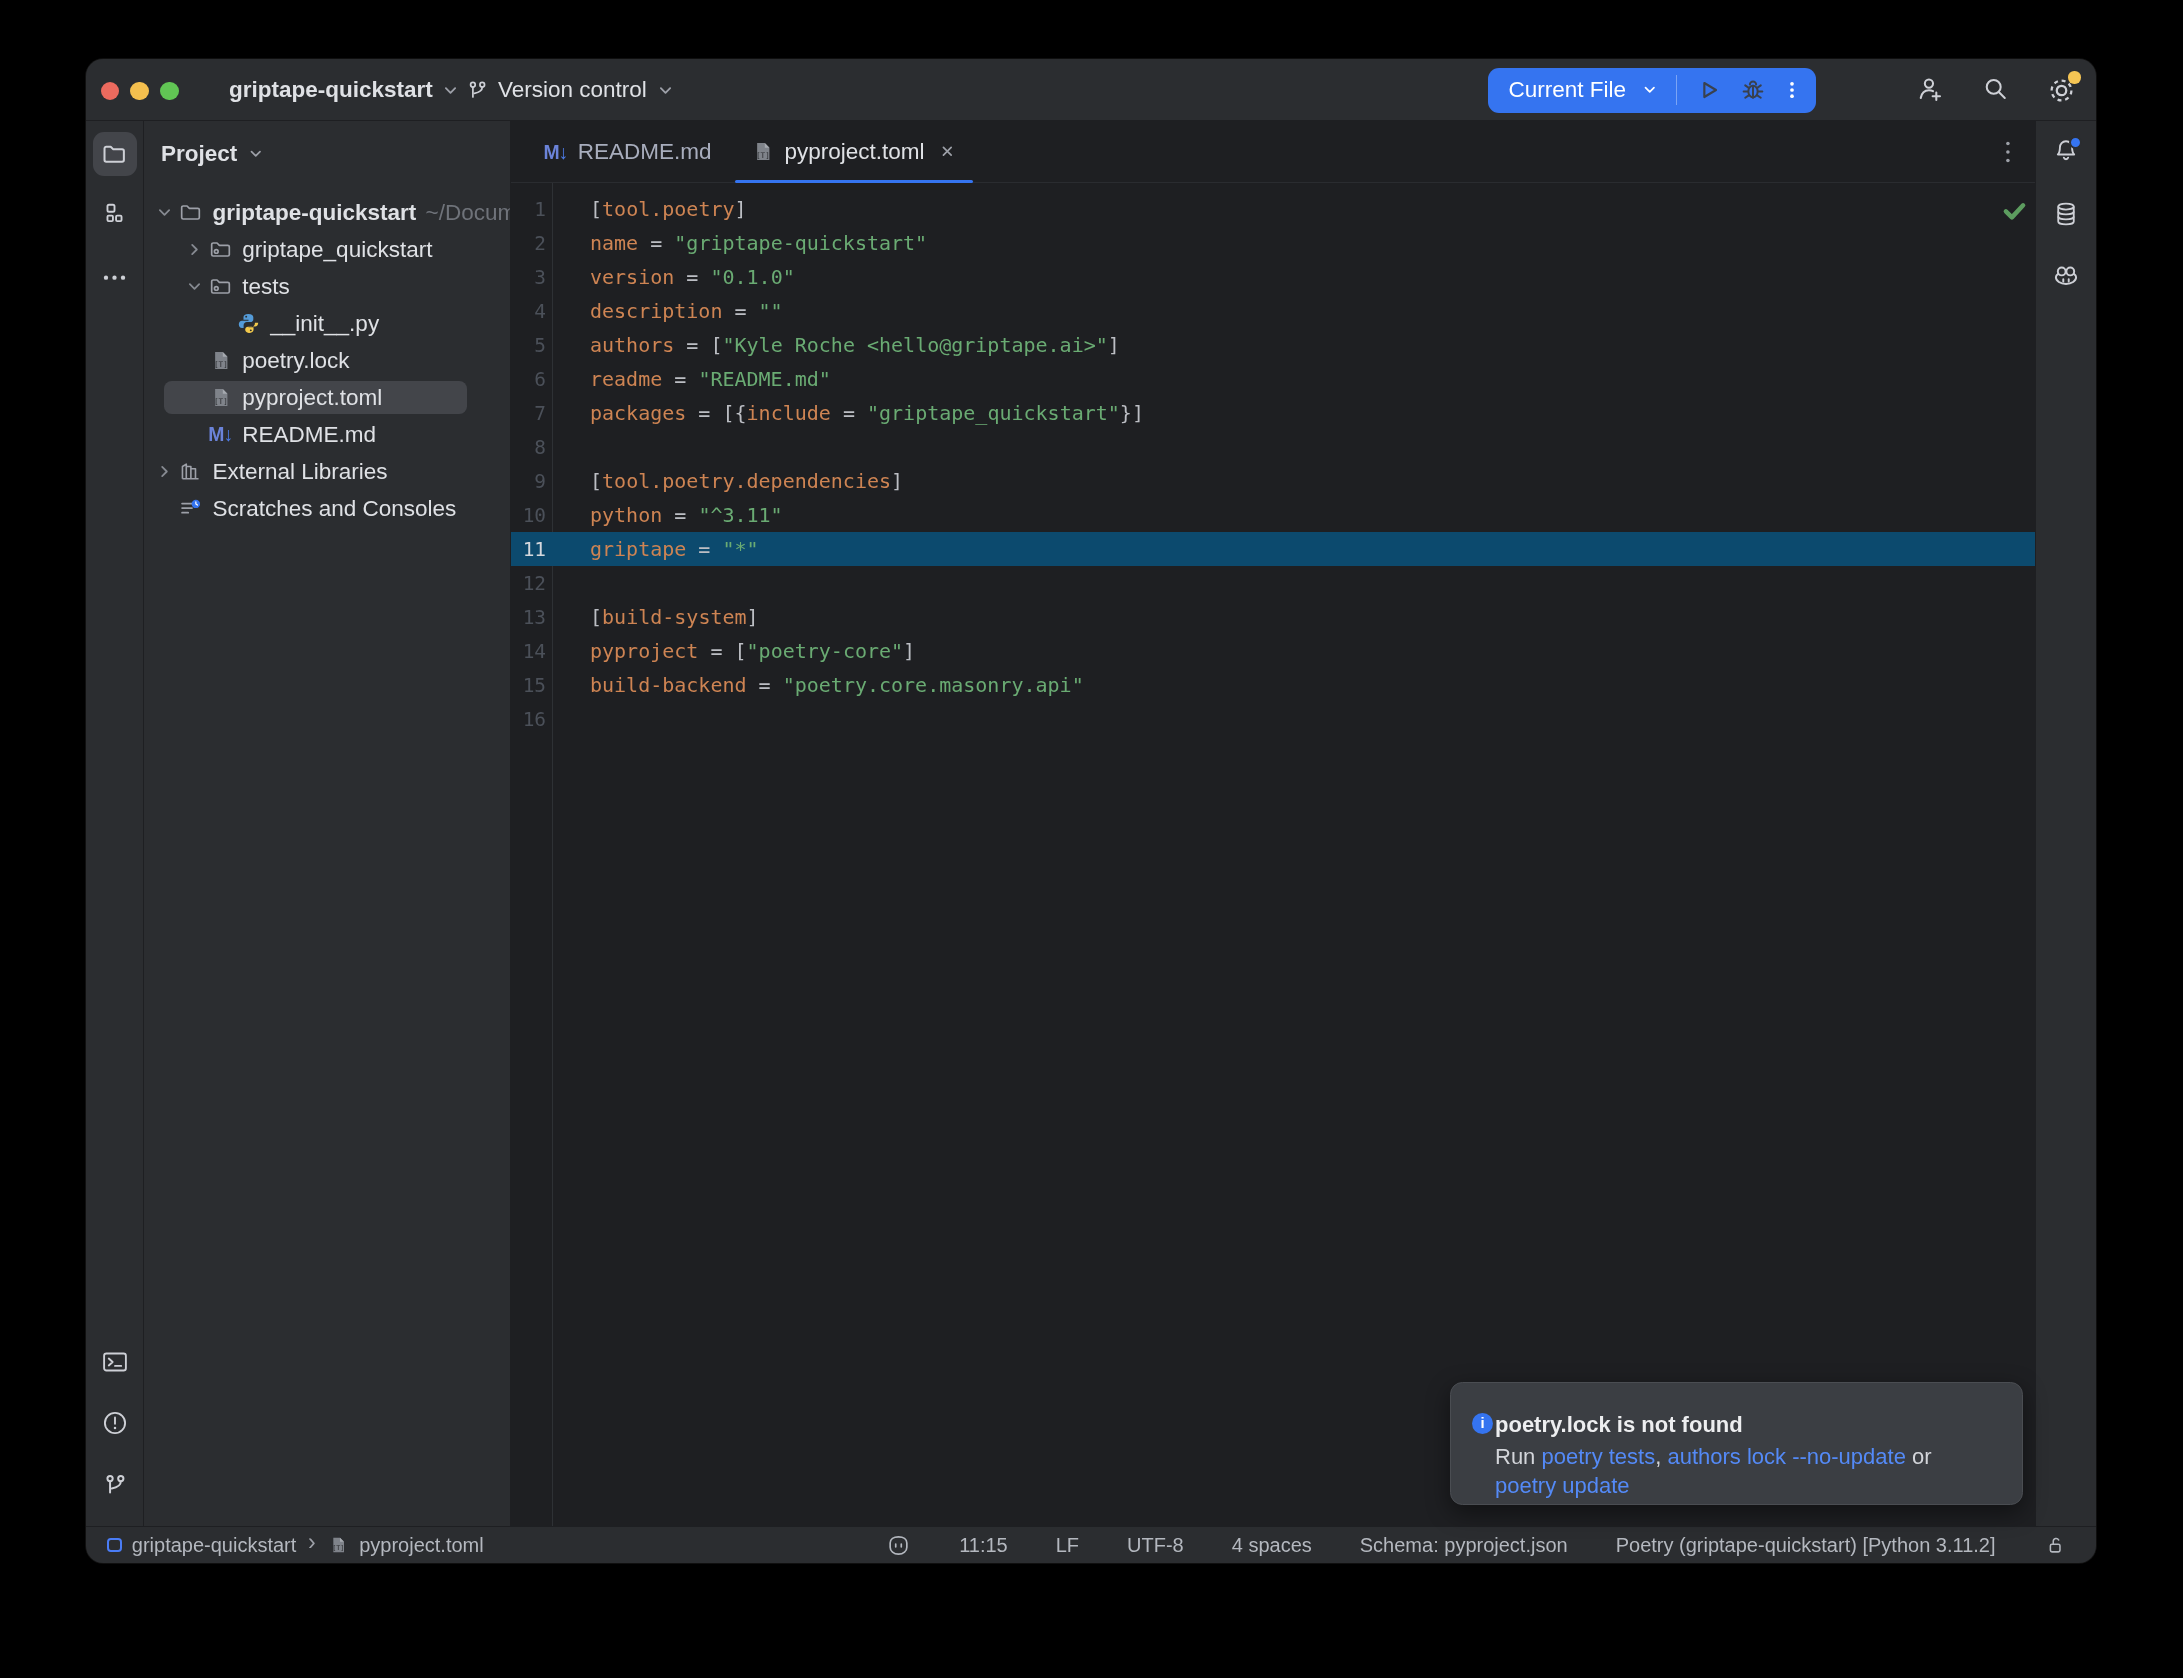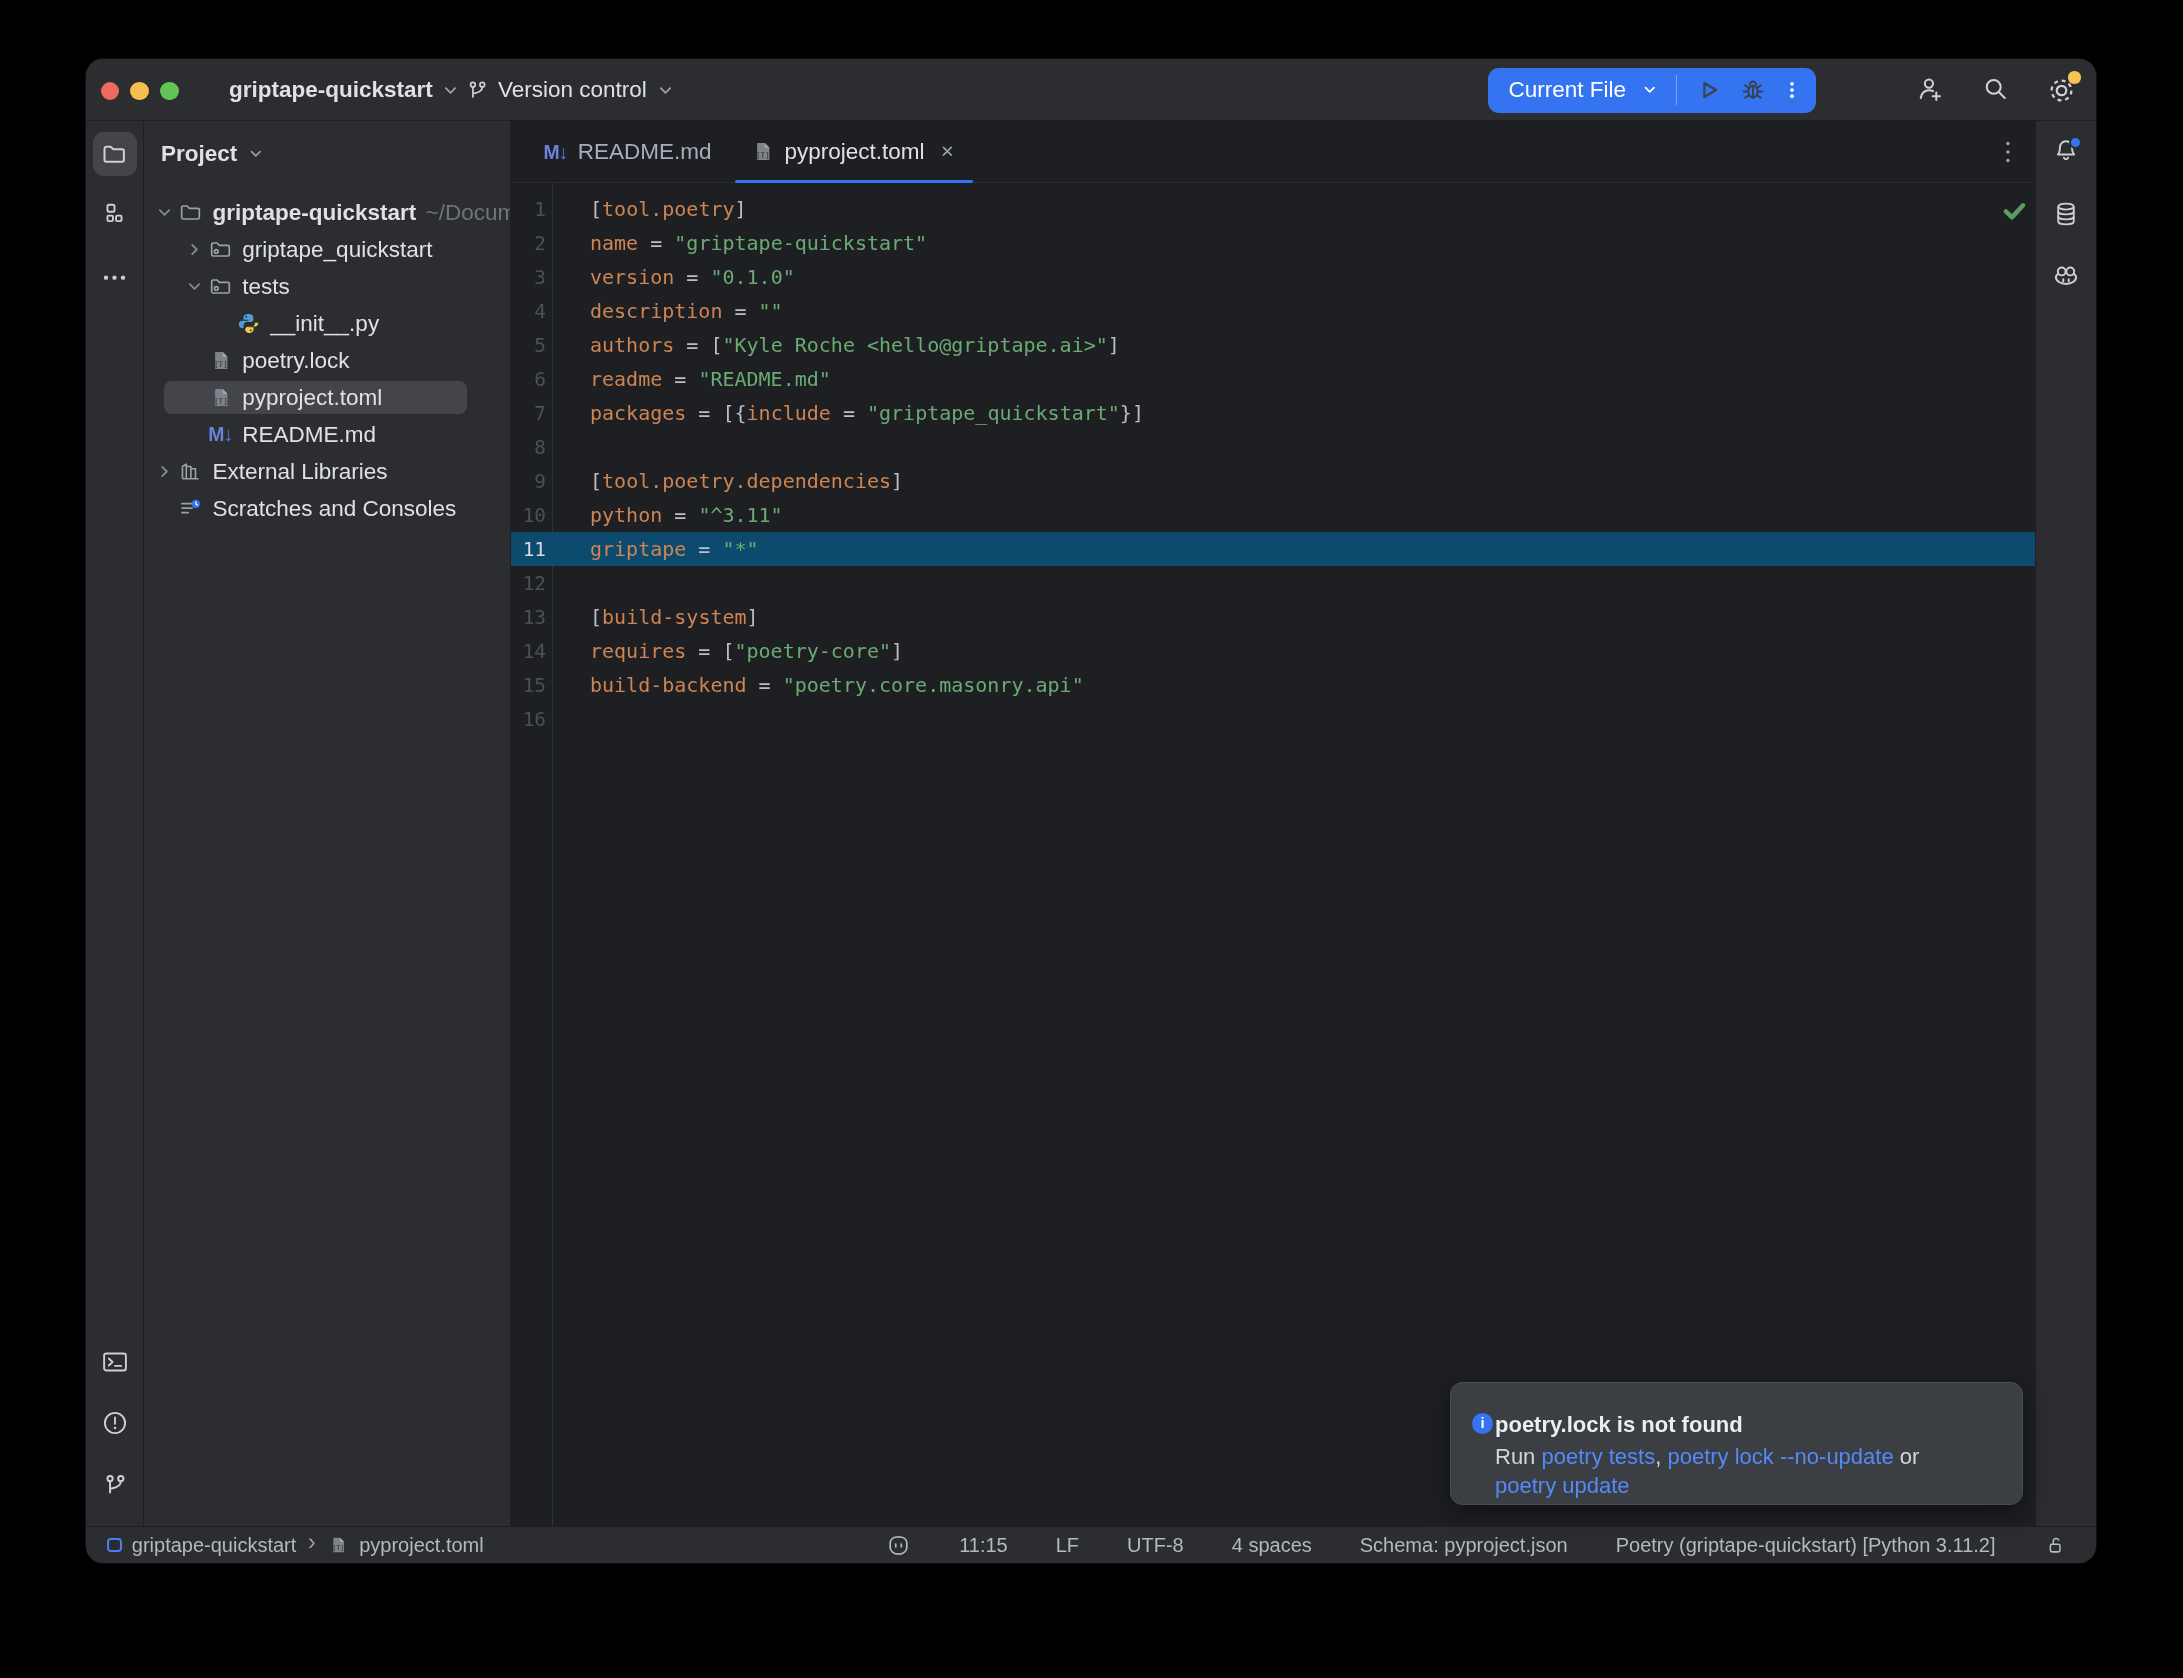--- a/index.html
+++ b/index.html
@@ -427,21 +427,21 @@
             <div class="cl">
               <span class="ln">12</span>
               <span class="ct"></span>
             </div>
             <div class="cl">
               <span class="ln">13</span>
               <span class="ct"><span class="tk-p">[</span><span class="tk-k">build-system</span><span class="tk-p">]</span></span>
             </div>
             <div class="cl">
               <span class="ln">14</span>
-              <span class="ct"><span class="tk-k">requires</span><span class="tk-o"> = </span><span class="tk-p">[</span><span class="tk-s">"poetry-core"</span><span class="tk-p">]</span></span>
+              <span class="ct"><span class="tk-k">pyproject</span><span class="tk-o"> = </span><span class="tk-p">[</span><span class="tk-s">"poetry-core"</span><span class="tk-p">]</span></span>
             </div>
             <div class="cl">
               <span class="ln">15</span>
               <span class="ct"><span class="tk-k">build-backend</span><span class="tk-o"> = </span><span class="tk-s">"poetry.core.masonry.api"</span></span>
             </div>
             <div class="cl">
               <span class="ln">16</span>
               <span class="ct"></span>
             </div>
           </div>
@@ -511,17 +511,17 @@
           <rect x="10" y="16" width="15" height="12" rx="2.5"></rect>
           <path d="M14.5 16v-4.5a4.5 4.5 0 018.5-2"></path>
         </svg>
       </span>
     </div>
   </div>
 
   <div class="toast">
     <span class="toast-icon">i</span>
     <div class="toast-title">poetry.lock is not found</div>
-    <div class="toast-body" id="toast-body"><span>Run </span><span class="link">poetry tests</span><span>, </span><span class="link">poetry lock --no-update</span><span> or</span><br><span class="link">poetry update</span></div>
+    <div class="toast-body" id="toast-body"><span>Run </span><span class="link">poetry tests</span><span>, </span><span class="link">authors lock --no-update</span><span> or</span><br><span class="link">poetry update</span></div>
   </div>
 
 </div>
 
 
 </body></html>

